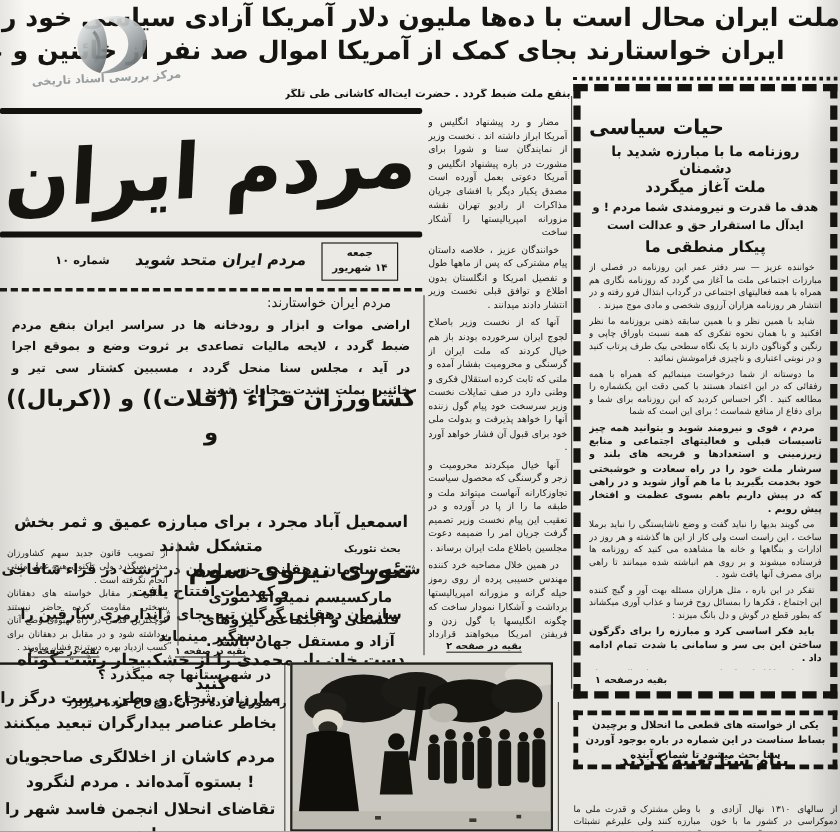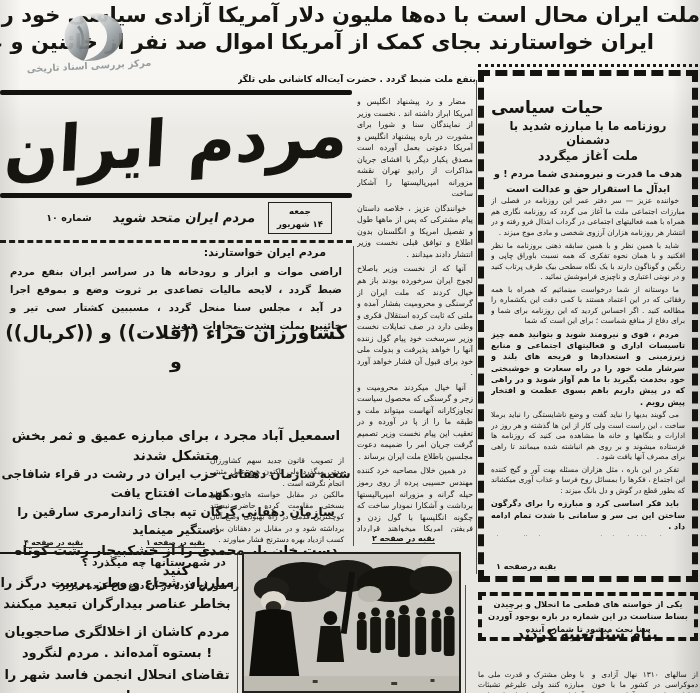--- a/index.html
+++ b/index.html
@@ -29,21 +29,21 @@
   .m-title { font-size:64px; font-weight:bold; text-align:center; line-height:96px; height:98px;
              transform:rotate(-3deg) skewX(-6deg); letter-spacing:-2px; }
   .m-info { display:flex; align-items:center; gap:13px; padding:4px 20px 2px 8px; }
   .m-datebox { border:1px solid #23211b; font-size:8.5px; font-weight:bold; text-align:center;
                padding:2px 8px; line-height:1.5; }
   .m-slogan { font-size:13px; font-weight:bold; transform:skewX(-8deg); }
   .m-issue { font-size:9.5px; font-weight:bold; margin-right:8px; }
   .m-dashes { margin-top:4px; border-top:3px dashed #1d1b16; }
   
   .demands { position:absolute; top:246px; left:0; width:350px; z-index:1; }
-  .demands-label { font-size:11px; font-weight:bold; padding-right:24px; }
+  .demands-label { font-size:11px; font-weight:normal; padding-right:24px; }
   .demands-text { font-size:10px; font-weight:bold; text-align:justify; line-height:1.8;
                   padding:4px 8px 0 10px; word-spacing:2px; }
   .farmers { position:absolute; top:318px; left:0; width:352px; text-align:center; font-weight:bold; z-index:1; }
   .f1 { font-size:19px; line-height:1.55; }
   .f2 { font-size:13.5px; line-height:1.5;margin-top:48px; }
   .f3 { font-size:12px; line-height:1.55; }
   .f4 { font-size:12px; line-height:1.55; }
   .f5 { font-size:13.5px; line-height:1.5; }
   .f-sub { font-size:9px; line-height:1.45; }
   .left-bottom { position:absolute; top:452px; left:0; width:352px; height:86px; display:flex; z-index:1; }
@@ -146,20 +146,25 @@
   <div class="farmers">
     <div class="f1">کشاورزان قراء ((قلات)) و ((کربال)) و</div>
     <div class="f2">اسمعیل آباد مجرد ، برای مبارزه عمیق و ثمر بخش متشکل شدند</div>
     <div class="f3">شعبه سازمان دهقانی حزب ایران در رشت در قراء شافاجی و کهدمات افتتاح یافت</div>
     <div class="f4">سازمان دهقانی گرگان تپه بجای ژاندارمری سارقین را دستگیر مینماید</div>
     <div class="f5">دست خان یار محمدی را از خشکبیجار رشت کوتاه کنید</div>
     <div class="f-sub">بدن دهقانان را سوراخ کرده در آن دوغ داغ کرده میریزد</div>
   </div>
 
   <div class="left-bottom">
+    <div class="third-force">
+      <div class="tf-kicker">بحث تئوریک</div>
+      <div class="tf-title">تئوری نیروی سوم</div>
+      <div class="tf-sub">مارکسیسم نمیتواند تئوری فلسفی و اجتماعی نیروهای آزاد و مستقل جهان باشد .</div>
+    </div>
     <div class="landlords">
       <p>از تصویب قانون جدید سهم کشاورزان مدتی میگذرد ولی تاکنون هیچ عمل مثبتی انجام نگرفته است .</p>
       <p>مالکین در مقابل خواسته های دهقانان بسختی مقاومت کرده حاضر نیستند کوچکترین قدمی در راه بهبودی وضع آنان برداشته شود و در مقابل بر دهقانان برای کسب ازدیاد بهره دسترنج فشار میاورند .</p>
     </div>
   </div>
   <div class="note noteA">بقیه در صفحه ۴</div>
   <div class="note noteB">بقیه در صفحه ۱</div>
 
   <div class="prov">
     <div class="prov-header">در شهرستانها چه میگذرد ؟</div>
@@ -221,25 +226,26 @@
   <div class="vd vd2"></div>
   <div class="vd vd3"></div>
   <div class="vd vd4"></div>
 
   <div class="dotline"></div>
   <div class="pol-box">
     <div class="pb-title">حیات سیاسی</div>
     <div class="pb-deck">روزنامه ما با مبارزه شدید با دشمنان</div>
     <div class="pb-deck2">ملت آغاز میگردد</div>
     <div class="pb-lead">هدف ما قدرت و نیرومندی شما مردم ! و ایدآل ما استقرار حق و عدالت است</div>
+    <div class="pb-lead3">پیکار منطقی ما</div>
     <div class="pb-body">
       <p>خواننده عزیز — سر دفتر عمر این روزنامه در فصلی از مبارزات اجتماعی ملت ما آغاز می گردد که روزنامه نگاری هم همراه با همه فعالیتهای اجتماعی در گرداب ابتذال فرو رفته و در انتشار هر روزنامه هزاران آرزوی شخصی و مادی موج میزند .</p>
       <p>شاید با همین نظر و با همین سابقه ذهنی بروزنامه ما نظر افکنید و با همان نحوه تفکری که همه نسبت باوراق چاپی و رنگین و گوناگون دارند با یک نگاه سطحی بیک طرف پرتاب کنید و در نوبتی اعتباری و ناچیزی فراموشش نمائید .</p>
       <p>ما دوستانه از شما درخواست مینمائیم که همراه با همه رفقائی که در این اعتماد هستند با کمی دقت این یکشماره را مطالعه کنید . اگر احساس کردید که این روزنامه برای شما و برای دفاع از منافع شماست ؛ برای این است که شما</p>
-      <p class="b">مردم ، قوی و نیرومند شوید و بتوانید همه چیز تاسیسات اداری و فعالیتهای اجتماعی و منابع زیرزمینی و استعدادها و قریحه های بلند و سرشار ملت خود را در راه سعادت و خوشبختی خود بخدمت بگیرید با ما هم آواز شوید و در راهی که در پیش داریم باهم بسوی عظمت و افتخار پیش رویم .</p>
+      <p class="b">مردم ، قوی و نیرومند شوید و بتوانید همه چیز تاسیسات قبلی و فعالیتهای اجتماعی و منابع زیرزمینی و استعدادها و قریحه های بلند و سرشار ملت خود را در راه سعادت و خوشبختی خود بخدمت بگیرید با ما هم آواز شوید و در راهی که در پیش داریم باهم بسوی عظمت و افتخار پیش رویم .</p>
       <p>می گویند بدیها را نباید گفت و وضع ناشایستگی را نباید برملا ساخت ، این راست است ولی کار از این ها گذشته و هر روز در ادارات و بنگاهها و خانه ها مشاهده می کنید که روزنامه ها فرستاده میشوند و بر روی هم انباشته شده میمانند تا راهی برای مصرف آنها یافت شود .</p>
       <p>تفکر در این باره ، مثل هزاران مسئله بهت آور و گیج کننده این اجتماع ، فکرها را بمسائل روح فرسا و عذاب آوری میکشاند که بطور قطع در گوش و دل بانگ میزند :</p>
       <p class="b">باید فکر اساسی کرد و مبارزه را برای دگرگون ساختن این بی سر و سامانی با شدت تمام ادامه داد .</p>
       <p>نمیخواهم انکار کنم که از شهریور بیست تا بحال در میان جراید و مطبوعات ما روزنامه هائی بودند که کم و بیش صدای مردم را منعکس می کردند و از خواسته های مردم نیز سخن می گفتند و اینک آوای ظفرنمون نهضت ضد استعماری ملت ما موجب شده برای مردم نیز سامانی باز گردد .</p>
 
     </div>
     <div class="pb-more">بقیه درصفحه ۱</div>
   </div>
 
   <div class="sen-notice">یکی از خواسته های قطعی ما انحلال و برچیدن بساط سناست در این شماره در باره بوجود آوردن سنا بحث میشود تا شماره آینده</div>

